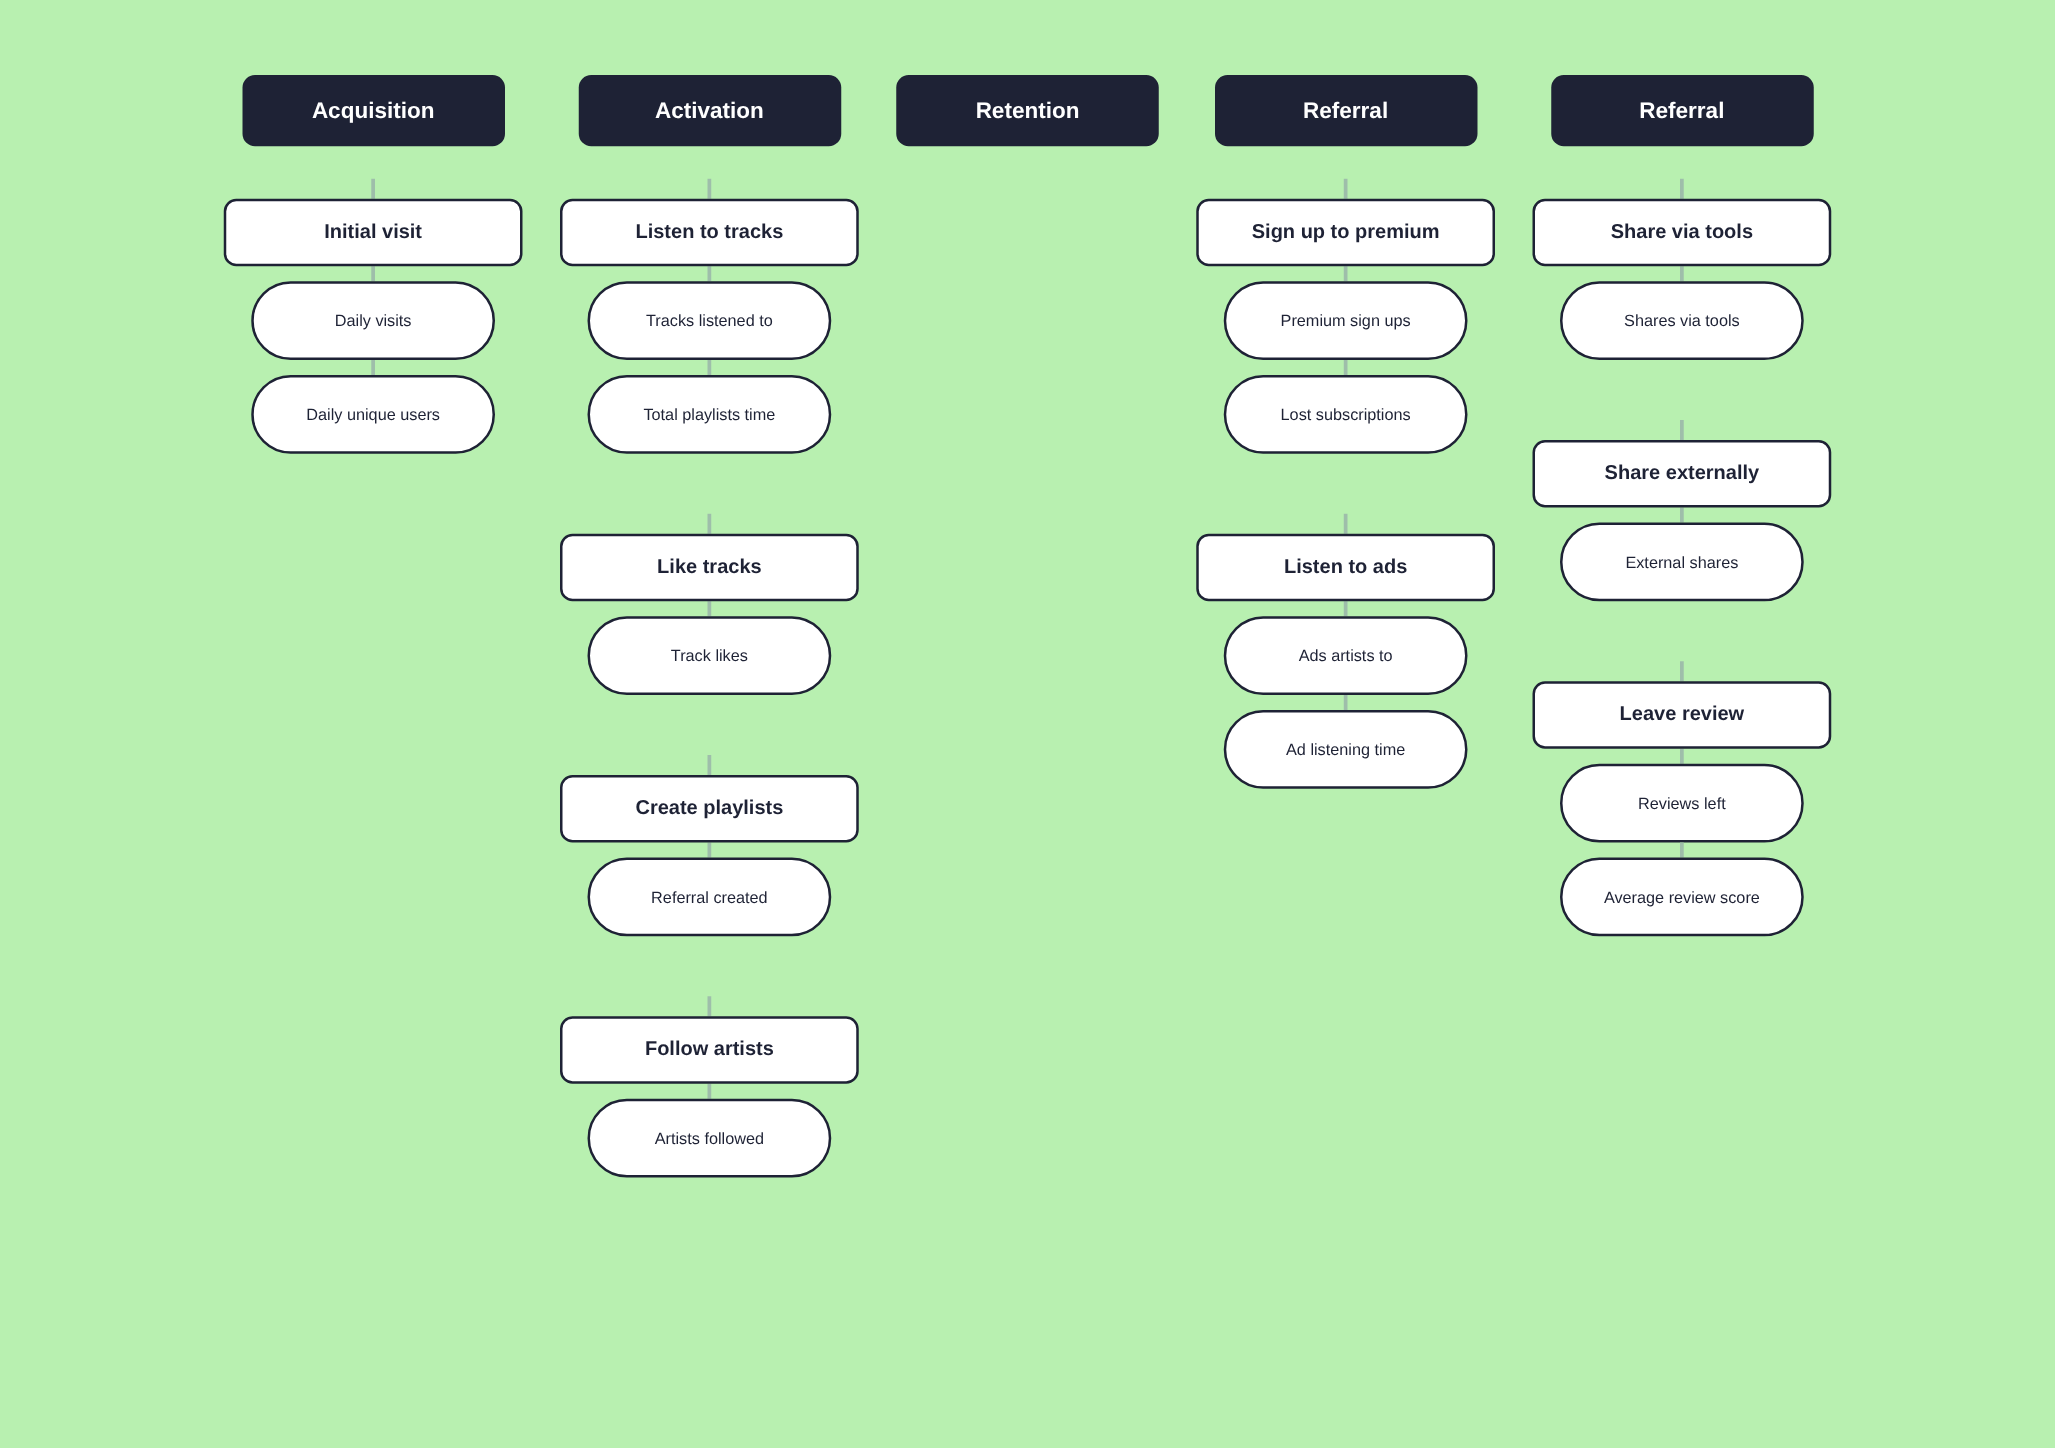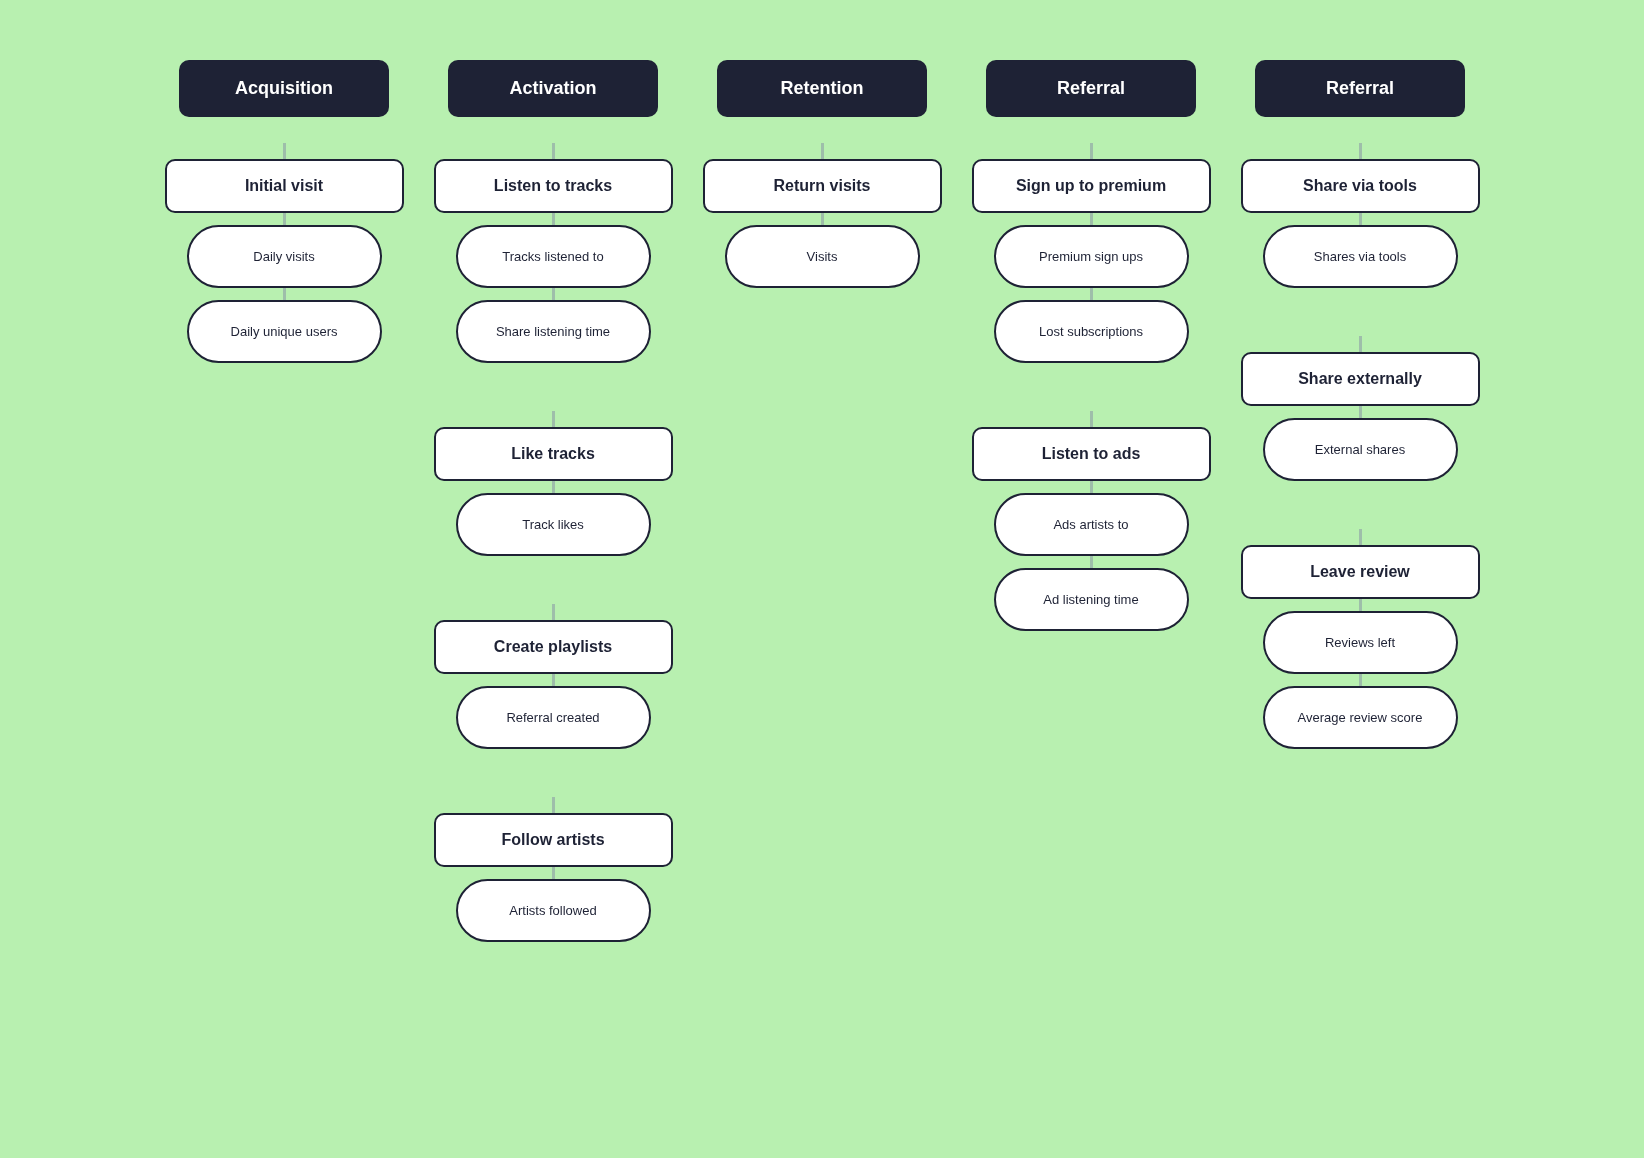--- a/index.html
+++ b/index.html
@@ -96,21 +96,21 @@
       </div>
     </div>
     <div class="column">
       <div class="header-box">Activation</div>
       <div class="group">
         <div class="connector-vertical"></div>
         <div class="parent-box">Listen to tracks</div>
         <div class="child-connector"></div>
         <div class="child-box">Tracks listened to</div>
         <div class="child-connector"></div>
-        <div class="child-box">Share listening time</div>
+        <div class="child-box">Total playlists time</div>
       </div>
       <div class="group-gap"></div>
       <div class="group">
         <div class="connector-vertical"></div>
         <div class="parent-box">Like tracks</div>
         <div class="child-connector"></div>
         <div class="child-box">Track likes</div>
       </div>
       <div class="group-gap"></div>
       <div class="group">
@@ -123,26 +123,20 @@
       <div class="group">
         <div class="connector-vertical"></div>
         <div class="parent-box">Follow artists</div>
         <div class="child-connector"></div>
         <div class="child-box">Artists followed</div>
       </div>
       <div class="group-gap"></div>
     </div>
     <div class="column">
       <div class="header-box">Retention</div>
-      <div class="group">
-        <div class="connector-vertical"></div>
-        <div class="parent-box">Return visits</div>
-        <div class="child-connector"></div>
-        <div class="child-box">Visits</div>
-      </div>
     </div>
     <div class="column">
       <div class="header-box">Referral</div>
       <div class="group">
         <div class="connector-vertical"></div>
         <div class="parent-box">Sign up to premium</div>
         <div class="child-connector"></div>
         <div class="child-box">Premium sign ups</div>
         <div class="child-connector"></div>
         <div class="child-box">Lost subscriptions</div>

